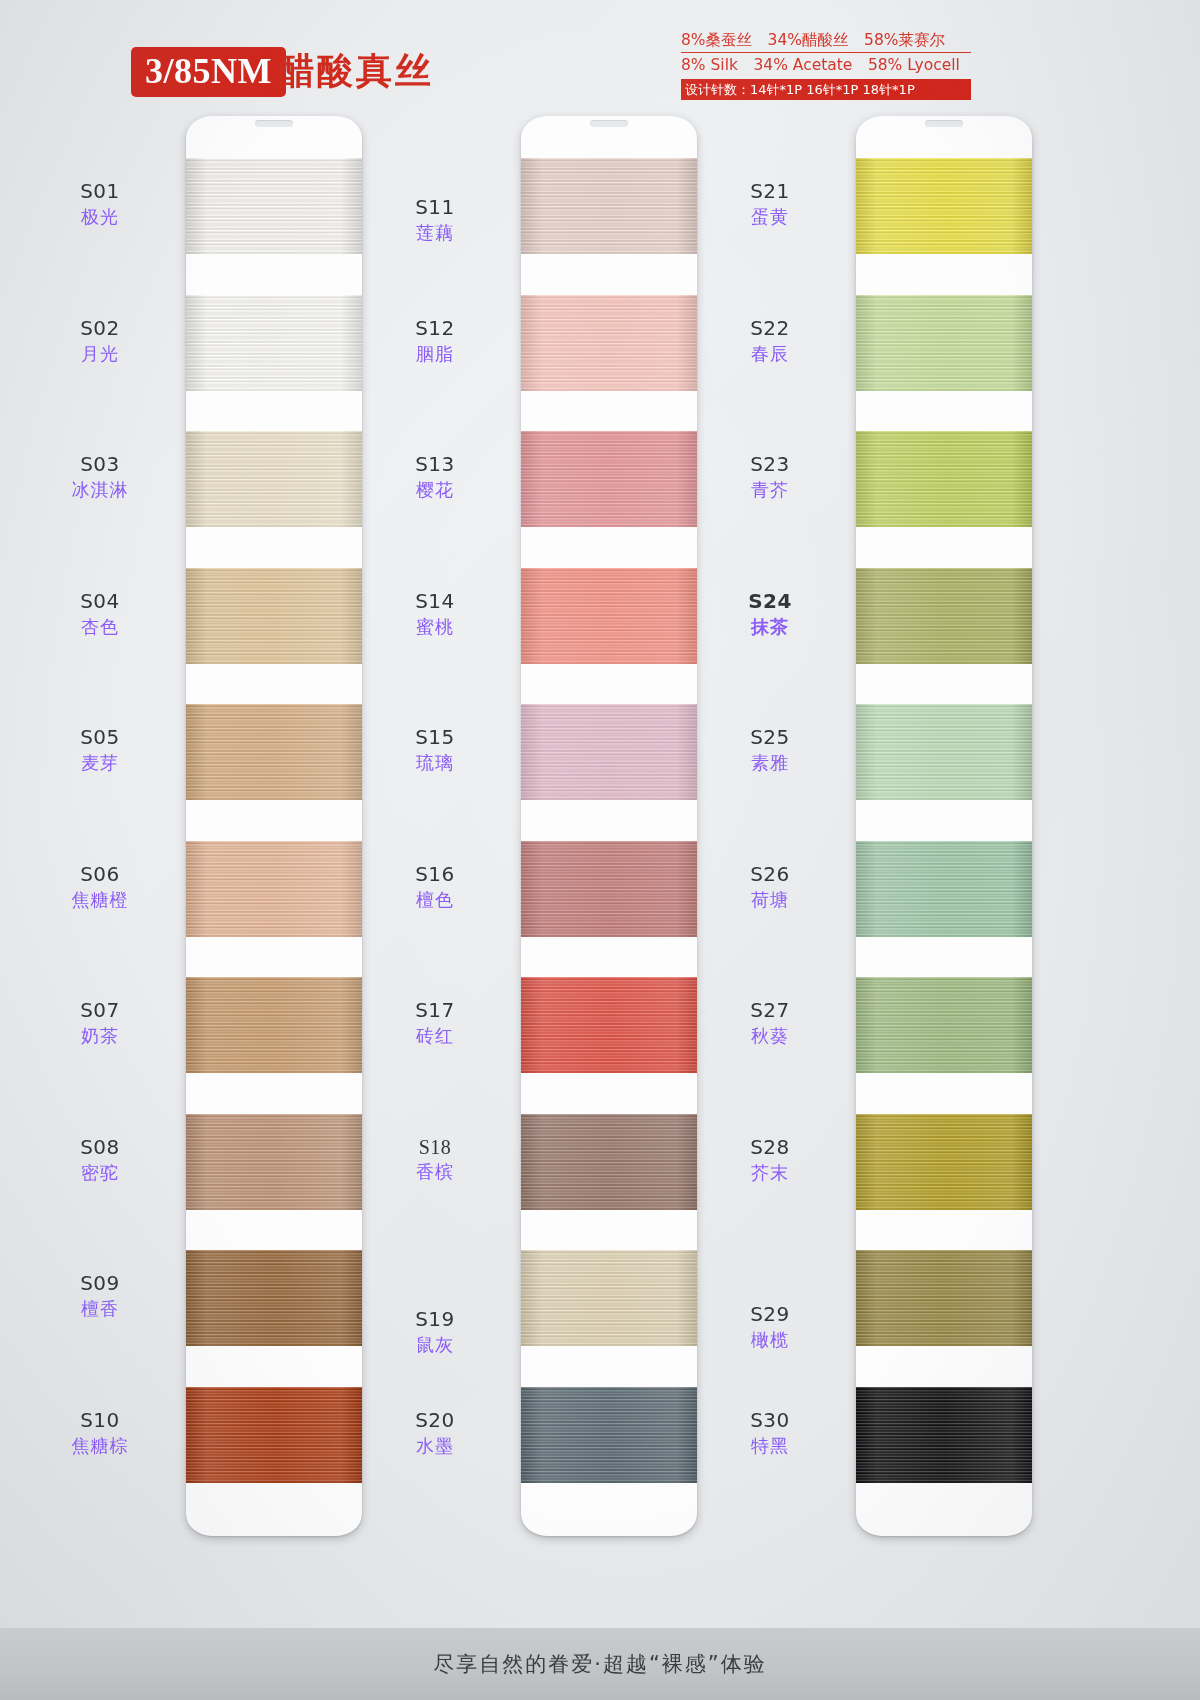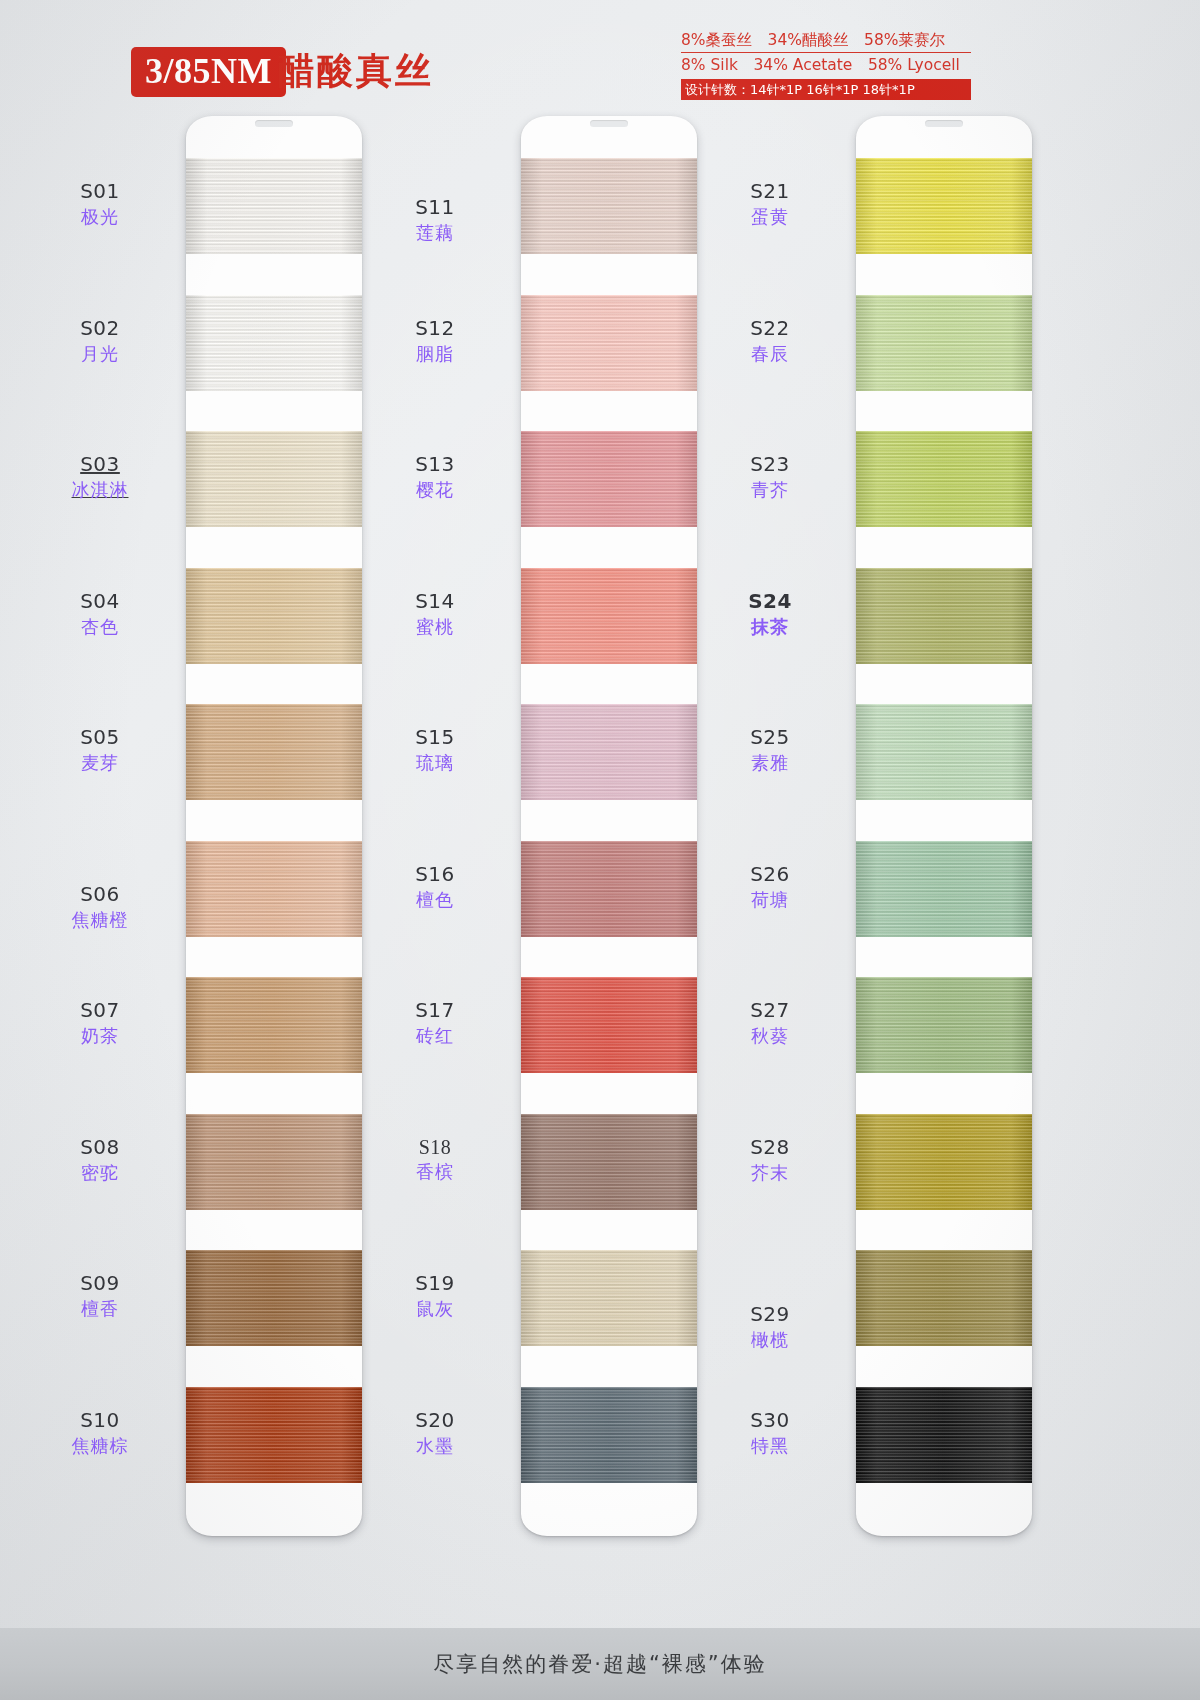--- a/index.html
+++ b/index.html
@@ -173,33 +173,33 @@
 </div>
 
 <div class="label lab-col-1" style="top: 178px;">
     <div class="code">S01</div>
     <div class="name">极光</div>
   </div>
 <div class="label lab-col-1" style="top: 314.5px;">
     <div class="code">S02</div>
     <div class="name">月光</div>
   </div>
-<div class="label lab-col-1" style="top: 451px; text-decoration: underline;">
+<div class="label lab-col-1" style="top: 451px;">
     <div class="code">S03</div>
     <div class="name">冰淇淋</div>
   </div>
 <div class="label lab-col-1" style="top: 587.5px;">
     <div class="code">S04</div>
     <div class="name">杏色</div>
   </div>
 <div class="label lab-col-1" style="top: 724px;">
     <div class="code">S05</div>
     <div class="name">麦芽</div>
   </div>
-<div class="label lab-col-1" style="top: 860.5px; margin-top: 20px;">
+<div class="label lab-col-1" style="top: 860.5px;">
     <div class="code">S06</div>
     <div class="name">焦糖橙</div>
   </div>
 <div class="label lab-col-1" style="top: 997px;">
     <div class="code">S07</div>
     <div class="name">奶茶</div>
   </div>
 <div class="label lab-col-1" style="top: 1133.5px; text-align: center;">
     <div class="code">S08</div>
     <div class="name">密驼</div>
@@ -237,21 +237,21 @@
     <div class="name">檀色</div>
   </div>
 <div class="label lab-col-2" style="top: 997px;">
     <div class="code">S17</div>
     <div class="name">砖红</div>
   </div>
 <div class="label lab-col-2" style="top: 1133.5px; font-family: Liberation Serif, serif;">
     <div class="code">S18</div>
     <div class="name">香槟</div>
   </div>
-<div class="label lab-col-2" style="top: 1270px;">
+<div class="label lab-col-2" style="top: 1306px;">
     <div class="code">S19</div>
     <div class="name">鼠灰</div>
   </div>
 <div class="label lab-col-2" style="top: 1406.5px;">
     <div class="code">S20</div>
     <div class="name">水墨</div>
   </div>
 <div class="label lab-col-3" style="top: 178px;">
     <div class="code">S21</div>
     <div class="name">蛋黄</div>

